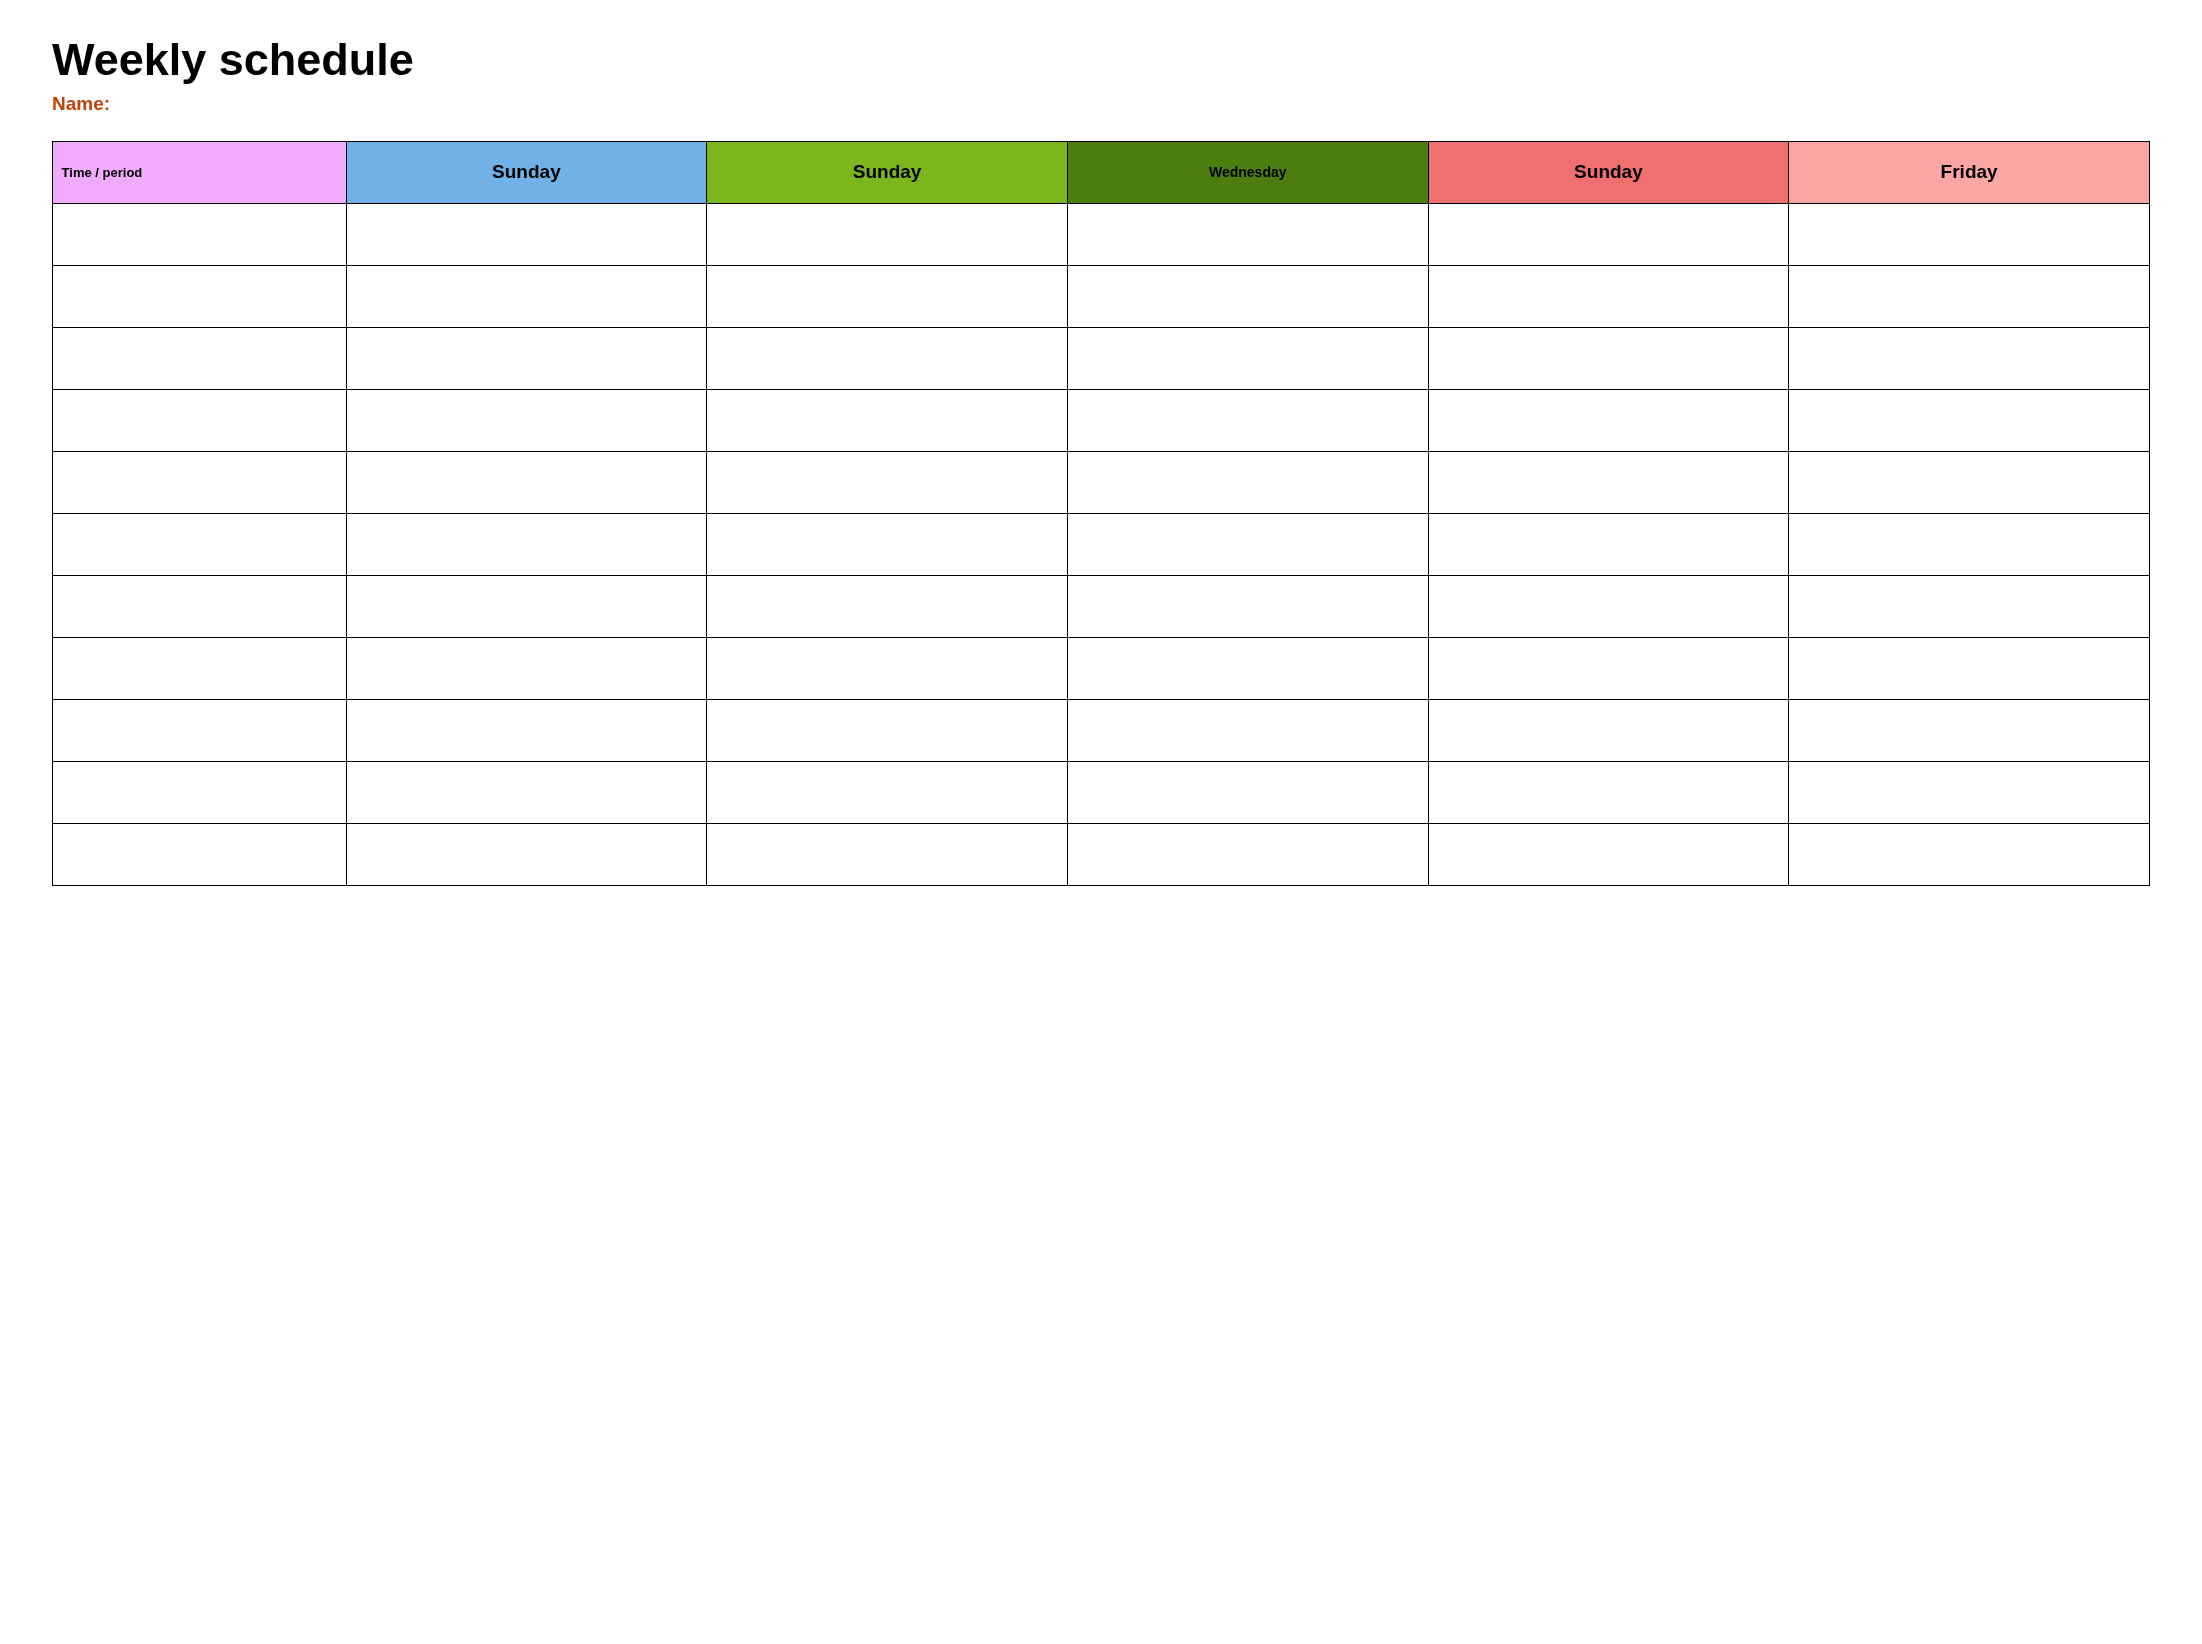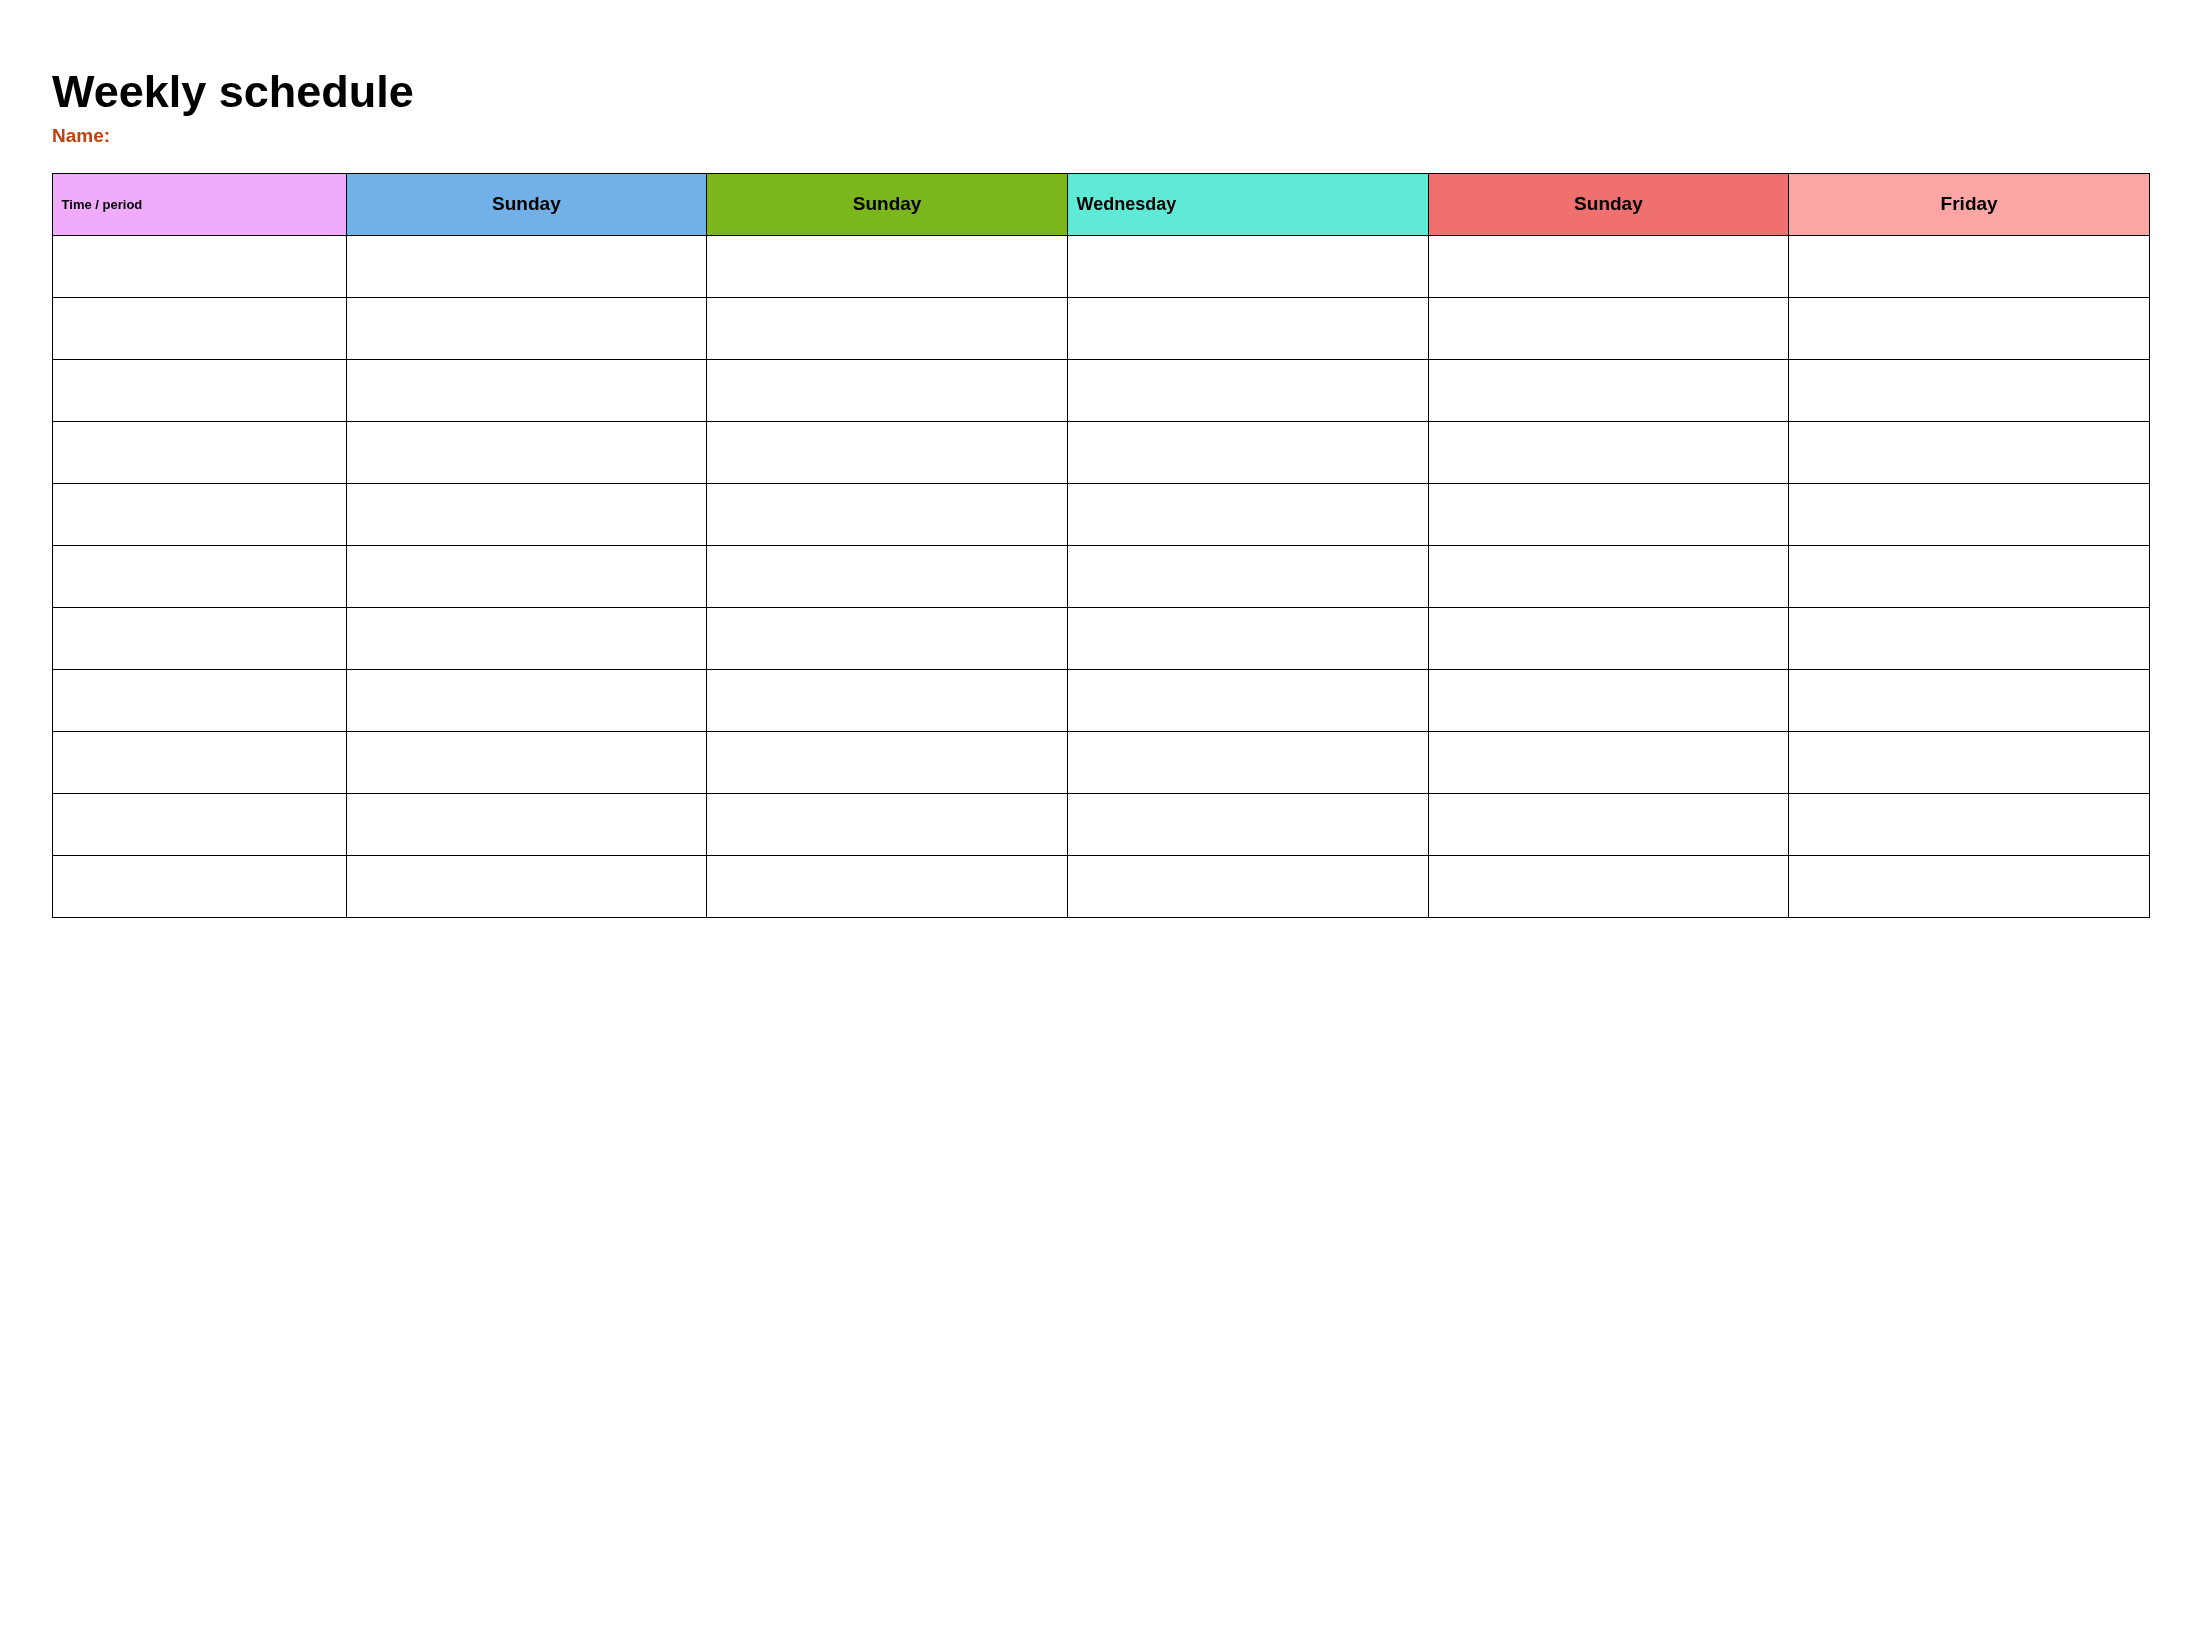--- a/index.html
+++ b/index.html
@@ -14,21 +14,20 @@
       padding: 34px 52px;
       color: #000000;
     }
 
     .page-title {
       font-size: 45px;
       font-weight: 900;
       color: #000000;
       margin-bottom: 6.9px;
       font-family: Arial, sans-serif;
-      margin-top: 32px;
     }
 
     .name-row {
       font-size: 19px;
       font-weight: bold;
       margin-bottom: 26px;
       color: #c2410c;
     }
 
     .schedule-table {
@@ -66,24 +65,24 @@
       width: 17.2%;
       background-color: #7ab61c;
       text-align: center;
       font-weight: bold;
       font-size: 19px;
       color: #000000;
     }
 
     .col-wednesday {
       width: 17.2%;
-      background-color: #5eead4;
-      text-align: left;
-      font-weight: bold;
-      font-size: 18px;
+      background-color: #4d7c0f;
+      text-align: center;
+      font-weight: bold;
+      font-size: 14px;
       color: #000000;
     }
 
     .col-thursday {
       width: 17.2%;
       background-color: #f07070;
       text-align: center;
       font-weight: bold;
       font-size: 19px;
       color: #000000;

